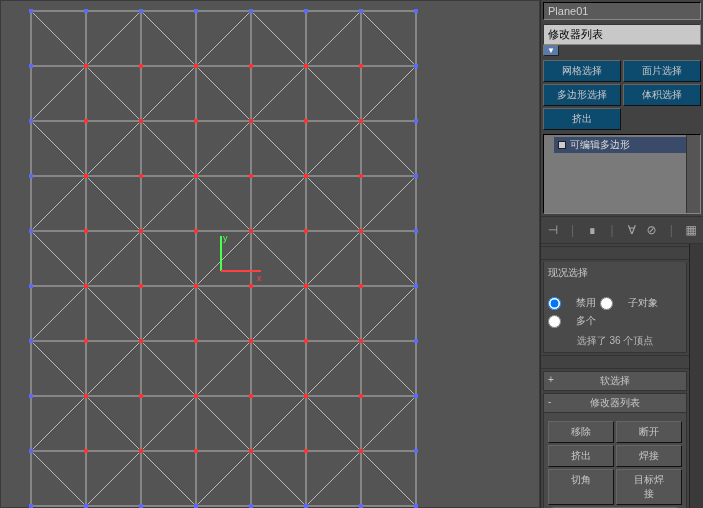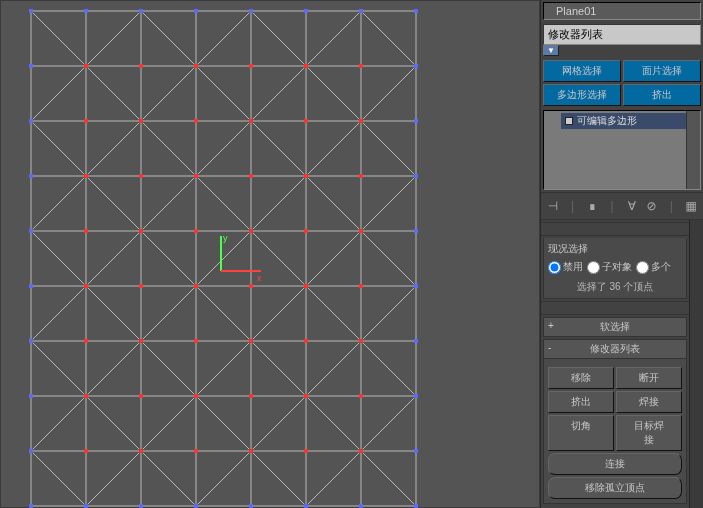--- a/index.html
+++ b/index.html
@@ -2,39 +2,39 @@
 <html><head>
 <meta charset="utf-8">
 <style>
 * { box-sizing: border-box; margin: 0; padding: 0; font-family: "Microsoft YaHei", SimSun, sans-serif; }
 body { background: #4a4a4a; width: 703px; height: 508px; overflow: hidden; display: flex; }
 .viewport { width: 540px; height: 508px; background: #545454; position: relative; border: 1px solid #3a3a3a; }
 .grid-svg { position: absolute; top: 0; left: 0; }
 .gizmo { position: absolute; left: 210px; top: 230px; }
 .gizmo svg { overflow: visible; }
 .side-panel { width: 163px; height: 508px; background: #424242; border-left: 1px solid #2a2a2a; font-size: 11px; color: #c8c8c8; display: flex; flex-direction: column; }
-.obj-name { background: #5a5a5a; padding: 2px 12px; border: 1px inset #333; margin: 2px; color: #d0d0d0; font-size: 11px; }
+.obj-name { background: #5a5a5a; padding: 2px 4px; border: 1px inset #333; margin: 2px; color: #d0d0d0; font-size: 11px; }
 .mod-combo { display: flex; margin: 2px; flex-direction: column; }
 .mod-combo-field { flex: 1; background: #c8c8c8; color: #000; padding: 2px 4px; border: 1px inset #888; font-size: 11px; }
 .mod-combo-btn { width: 16px; background: #5a7aa8; border: 1px outset #777; display: flex; align-items: center; justify-content: center; color: #fff; font-size: 8px; cursor: pointer; }
 .mod-grid { display: grid; grid-template-columns: 1fr 1fr; gap: 2px; margin: 2px; }
-.mod-btn { background: #0369a1; border: 1px outset #666; padding: 3px 2px; font-size: 10px; text-align: center; color: #c8c8c8; cursor: pointer; }
+.mod-btn { background: #0c4a6e; border: 1px outset #666; padding: 3px 2px; font-size: 10px; text-align: center; color: #c8c8c8; cursor: pointer; }
 .stack-frame { margin: 2px; border: 1px inset #333; background: #7a7a7a; height: 80px; position: relative; }
-.stack-item { background: #3a4a6a; color: #ddd; padding: 1px 4px; font-size: 10px; margin: 2px 2px 0 17px; display: flex; align-items: center; gap: 4px; cursor: pointer; }
+.stack-item { background: #3a4a6a; color: #ddd; padding: 1px 4px; font-size: 10px; margin: 2px 2px 0 10px; display: flex; align-items: center; gap: 4px; cursor: pointer; }
 .stack-box { width: 8px; height: 8px; background: #ccc; border: 1px solid #222; }
 .stack-scroll { position: absolute; right: 0; top: 0; bottom: 0; width: 14px; background: #555; border-left: 1px solid #333; }
 .tool-row { display: flex; justify-content: space-around; align-items: center; padding: 4px 2px; border-top: 1px solid #333; border-bottom: 1px solid #333; }
 .tool-ico { width: 18px; height: 18px; display: flex; align-items: center; justify-content: center; font-size: 12px; cursor: pointer; color: #aaa; }
 .tool-ico.sep { color: #666; cursor: default; }
 .rollout { margin: 2px; }
 .rollout-hd { background: #555; border: 1px solid #333; padding: 2px 4px; font-size: 10px; text-align: center; position: relative; cursor: pointer; }
 .rollout-hd .expand { position: absolute; left: 4px; top: 2px; }
 .rollout-body { background: #4a4a4a; border: 1px solid #333; border-top: none; padding: 4px; }
 .radio-row { display: flex; align-items: center; gap: 4px; font-size: 10px; flex-wrap: wrap; }
-.radio-row label { display: flex; align-items: center; gap: 2px; cursor: pointer; }
+.radio-row label { display: flex; align-items: center; gap: 15px; cursor: pointer; }
 .radio-row input { margin: 0; }
 .status-line { text-align: center; font-size: 10px; color: #bbb; margin-top: 6px; }
 .btn2-grid { display: grid; grid-template-columns: 1fr 1fr; gap: 2px; margin-top: 4px; }
 .btn2 { background: #555; border: 1px outset #666; padding: 3px 17px; font-size: 10px; text-align: center; color: #c8c8c8; cursor: pointer; }
 .btn-full { grid-column: 1 / -1; border-radius: 7px; }
 .scrollbar-v { width: 14px; background: #3a3a3a; border-left: 1px solid #222; position: absolute; right: 0; top: 0; bottom: 0; }
 .side-content { position: relative; flex: 1; overflow: hidden; padding-right: 14px; }
 .spacer { height:14px; border-top:1px solid #333; border-bottom:1px solid #333; margin:2px 0;}
 </style>
 </head>
@@ -348,20 +348,21 @@
 
   <div class="mod-combo">
     <div class="mod-combo-field">修改器列表</div>
     <div class="mod-combo-btn">▼</div>
   </div>
 
   <div class="mod-grid">
     <div class="mod-btn">网格选择</div>
     <div class="mod-btn">面片选择</div>
     <div class="mod-btn">多边形选择</div>
+    <div class="mod-btn">体积选择</div>
     <div class="mod-btn">挤出</div>
   </div>
 
   <div class="stack-frame">
     <div class="stack-item">
       <span class="stack-box"></span>
       <span>可编辑多边形</span>
     </div>
     <div class="stack-scroll"></div>
   </div>
@@ -375,21 +376,21 @@
     <span class="tool-ico">⊘</span>
     <span class="tool-ico sep">|</span>
     <span class="tool-ico">▦</span>
   </div>
 
   <div class="side-content">
     <div class="spacer"></div>
 
     <div class="rollout">
       <div class="rollout-body">
-        <div style="font-size:10px;margin-bottom:4px;">现况选择</div>
+        <div style="font-size:10px;margin-bottom:16px;">现况选择</div>
         <div class="radio-row">
           <label>
               <input type="radio" name="sel" checked="" style="">
               <span>禁用</span>
             </label>
           <label>
               <input type="radio" name="sel" style="">
               <span>子对象</span>
             </label>
           <label>

